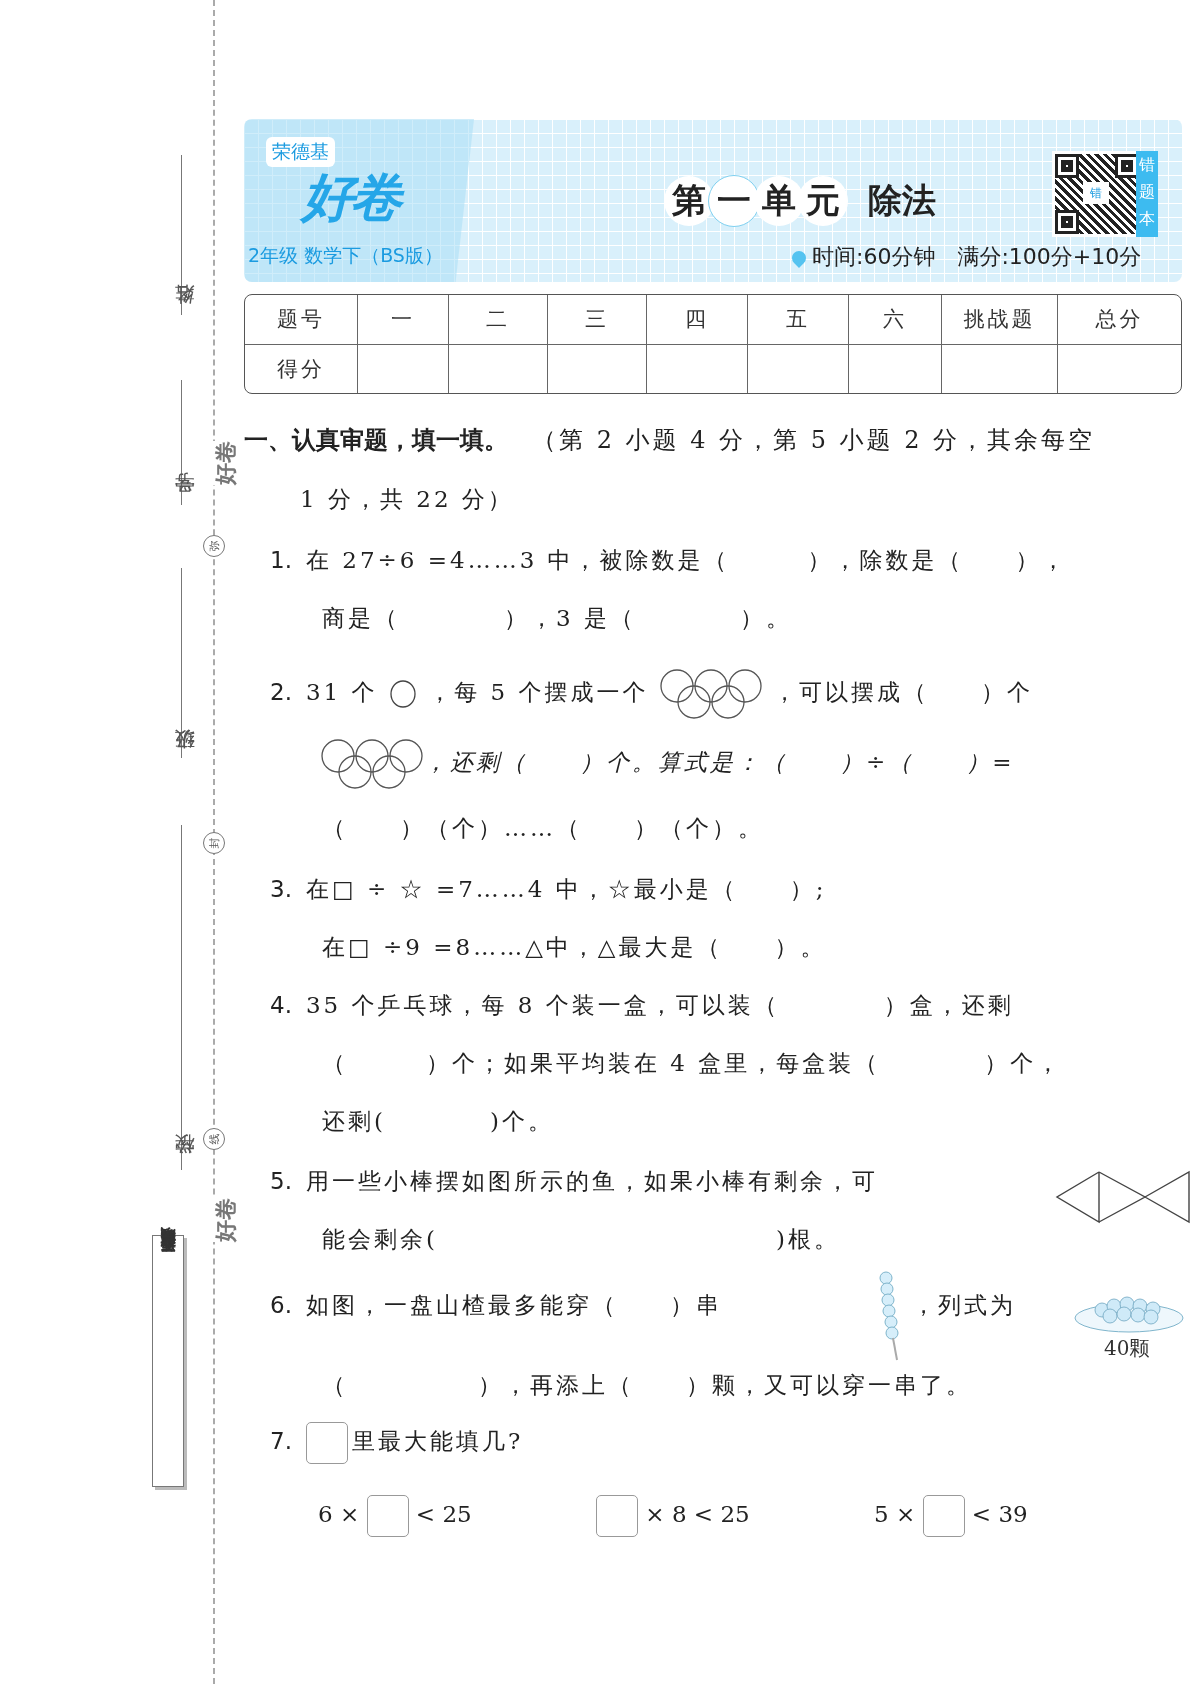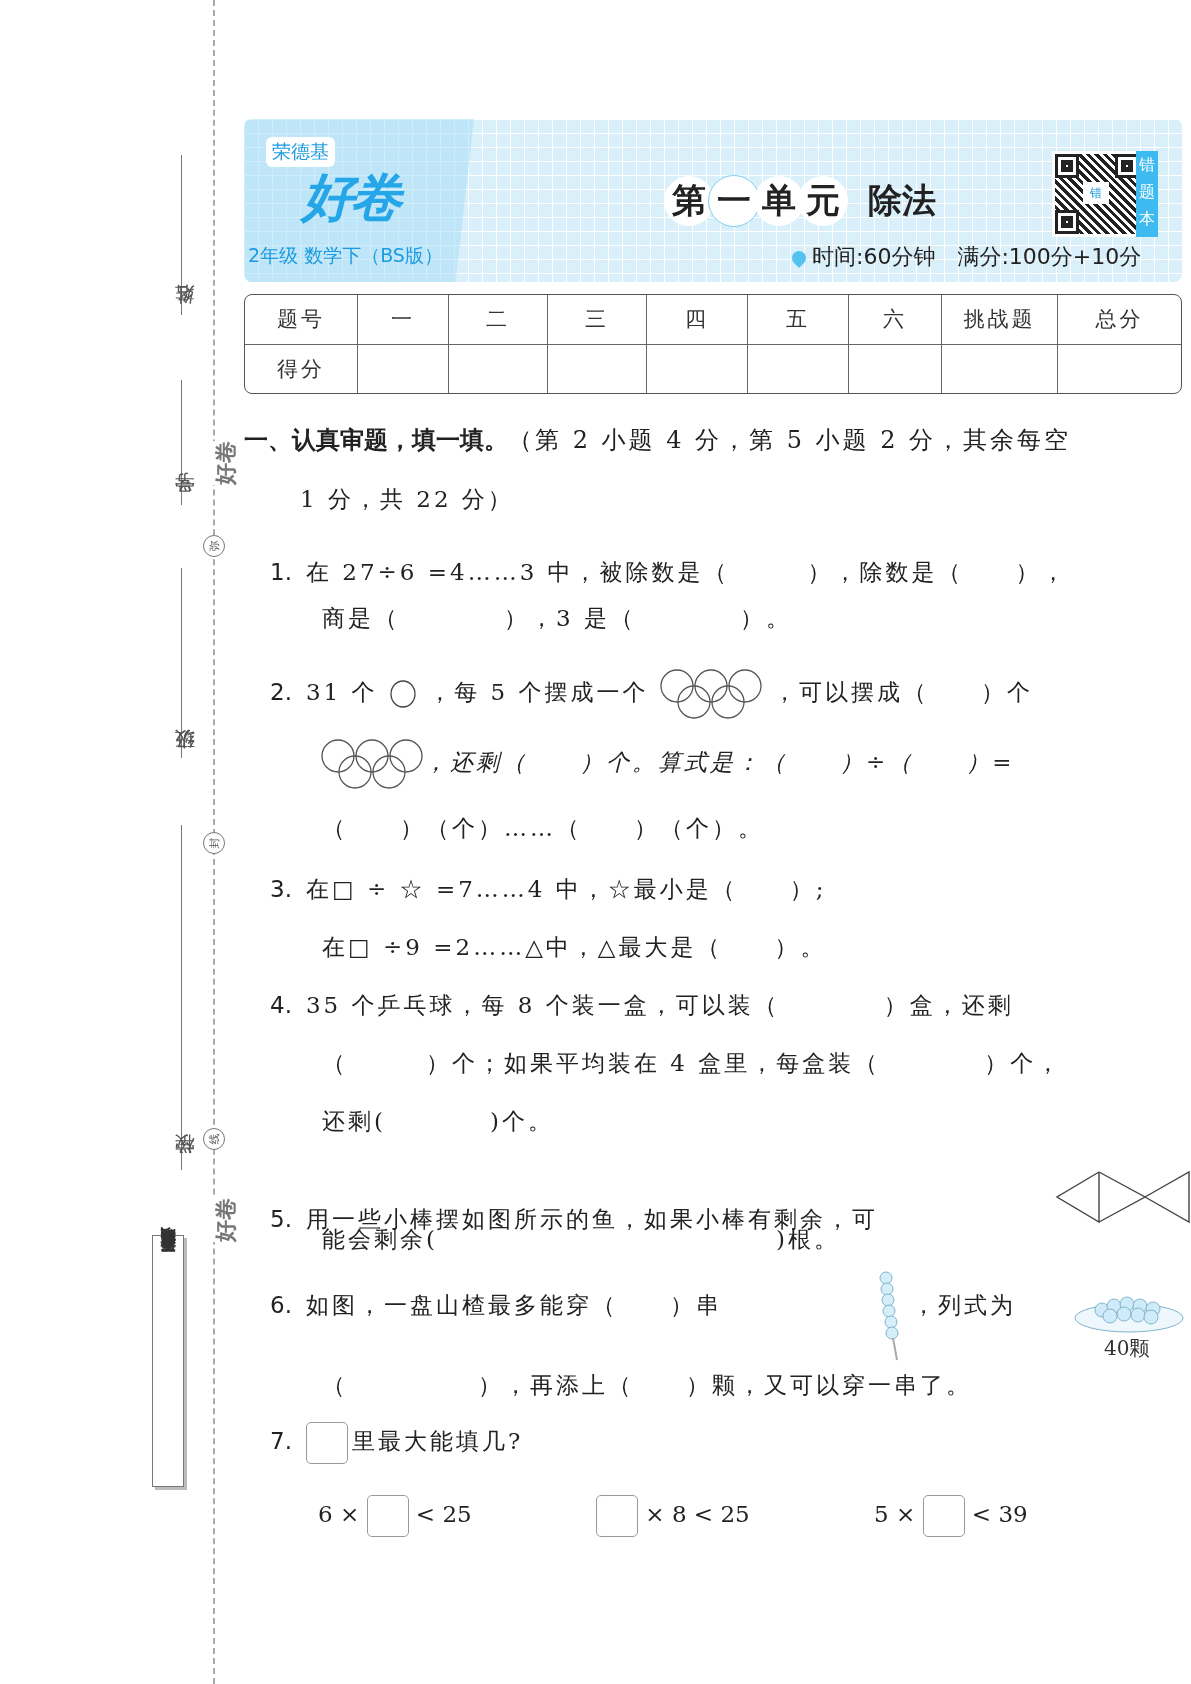--- a/index.html
+++ b/index.html
@@ -37,21 +37,21 @@
   .meta .drop{display:inline-block;width:14px;height:14px;border-radius:50% 50% 50% 0;transform:rotate(-45deg);background:#55c3f0;margin-right:6px;vertical-align:-1px;}
   .meta .gap{display:inline-block;width:22px;}
   
   table.score{position:absolute;left:244px;top:294px;width:938px;height:100px;border-collapse:separate;border-spacing:0;border:1.5px solid #555;border-radius:8px;font-size:21px;color:#333;}
   table.score td{border-right:1px solid #666;border-bottom:1px solid #666;text-align:center;letter-spacing:3px;}
   table.score tr:last-child td{border-bottom:none;}
   table.score td:last-child{border-right:none;}
   
   .sec-title{position:absolute;left:244px;top:424px;font-size:24px;white-space:nowrap;}
   .sec-title b{font-family:"DejaVu Sans",sans-serif;font-weight:bold;}
-  .sec-title .note{letter-spacing:3px;}
+  .sec-title .note{letter-spacing:3px;margin-left:24px;}
   .line{position:absolute;font-size:23px;white-space:nowrap;letter-spacing:3px;}
   .qn{font-family:"DejaVu Sans",sans-serif;letter-spacing:0;margin-right:14px;font-size:23px;}
   .rings{display:inline-block;vertical-align:middle;}
   .sbox{display:inline-block;width:40px;height:40px;border:1px solid #999;border-radius:5px;vertical-align:middle;}
   .fish{position:absolute;left:1055px;top:1170px;}
   .skewer{position:absolute;left:873px;top:1270px;}
   .plate{position:absolute;left:1072px;top:1280px;}
   .plate-label{position:absolute;left:1104px;top:1335px;font-size:20px;color:#333;}
 </style>
 </head>
@@ -129,21 +129,21 @@
     <td></td>
   </tr>
 </tbody>
   </table>
 
 <div class="sec-title">
   <b>一、认真审题，填一填。</b><span class="note">（第 2 小题 4 分，第 5 小题 2 分，其余每空</span>
 </div>
 <div class="line" style="left:300px;top:484px;">1 分，共 22 分）</div>
 
-<div class="line" style="left:270px;top:545px;margin-top:12px;">
+<div class="line" style="left:270px;top:545px;">
   <span class="qn">1.</span><span>在 27÷6 =4……3 中，被除数是（　　　），除数是（　　），</span>
 </div>
 <div class="line" style="left:322px;top:603px;">商是（　　　　），3 是（　　　　）。</div>
 
 <div class="line" style="left:270px;top:668px;">
   <span class="qn">2.</span><span>31 个</span>
   <svg class="rings" width="30" height="30" viewBox="0 0 30 30">
       <ellipse cx="15" cy="15" rx="12" ry="13" fill="none" stroke="#444" stroke-width="1.3"></ellipse>
     </svg>
   <span>，每 5 个摆成一个</span>
@@ -167,29 +167,29 @@
         <ellipse cx="35" cy="34" rx="16" ry="16"></ellipse>
         <ellipse cx="69" cy="34" rx="16" ry="16"></ellipse>
       </g>
   </svg><span>，还剩（　　）个。算式是：（　　）÷（　　）=</span>
 </div>
 <div class="line" style="left:322px;top:813px;">（　　）（个）……（　　）（个）。</div>
 
 <div class="line" style="left:270px;top:874px;">
   <span class="qn">3.</span><span>在□ ÷ ☆ =7……4 中，☆最小是（　　）;</span>
 </div>
-<div class="line" style="left:322px;top:932px;">在□ ÷9 =2……△中，△最大是（　　）。</div>
+<div class="line" style="left:322px;top:932px;">在□ ÷9 =8……△中，△最大是（　　）。</div>
 
 <div class="line" style="left:270px;top:990px;">
   <span class="qn">4.</span><span>35 个乒乓球，每 8 个装一盒，可以装（　　　　）盒，还剩</span>
 </div>
 <div class="line" style="left:322px;top:1048px;">（　　　）个；如果平均装在 4 盒里，每盒装（　　　　）个，</div>
 <div class="line" style="left:322px;top:1106px;">还剩(　　　　)个。</div>
 
-<div class="line" style="left:270px;top:1204px;">
+<div class="line" style="left:270px;top:1166px;">
   <span class="qn">5.</span><span>用一些小棒摆如图所示的鱼，如果小棒有剩余，可</span>
 </div>
 <div class="line" style="left:322px;top:1224px;">能会剩余(　　　　　　　　　　　　　)根。</div>
 <svg class="fish" width="136" height="54" viewBox="0 0 136 54">
   <g fill="none" stroke="#444" stroke-width="1.4">
       <polyline points="44,2 2,27 44,52 44,2"></polyline>
       <polyline points="44,2 90,27 44,52"></polyline>
       <polyline points="90,27 134,2 134,52 90,27"></polyline>
     </g>
 </svg>

